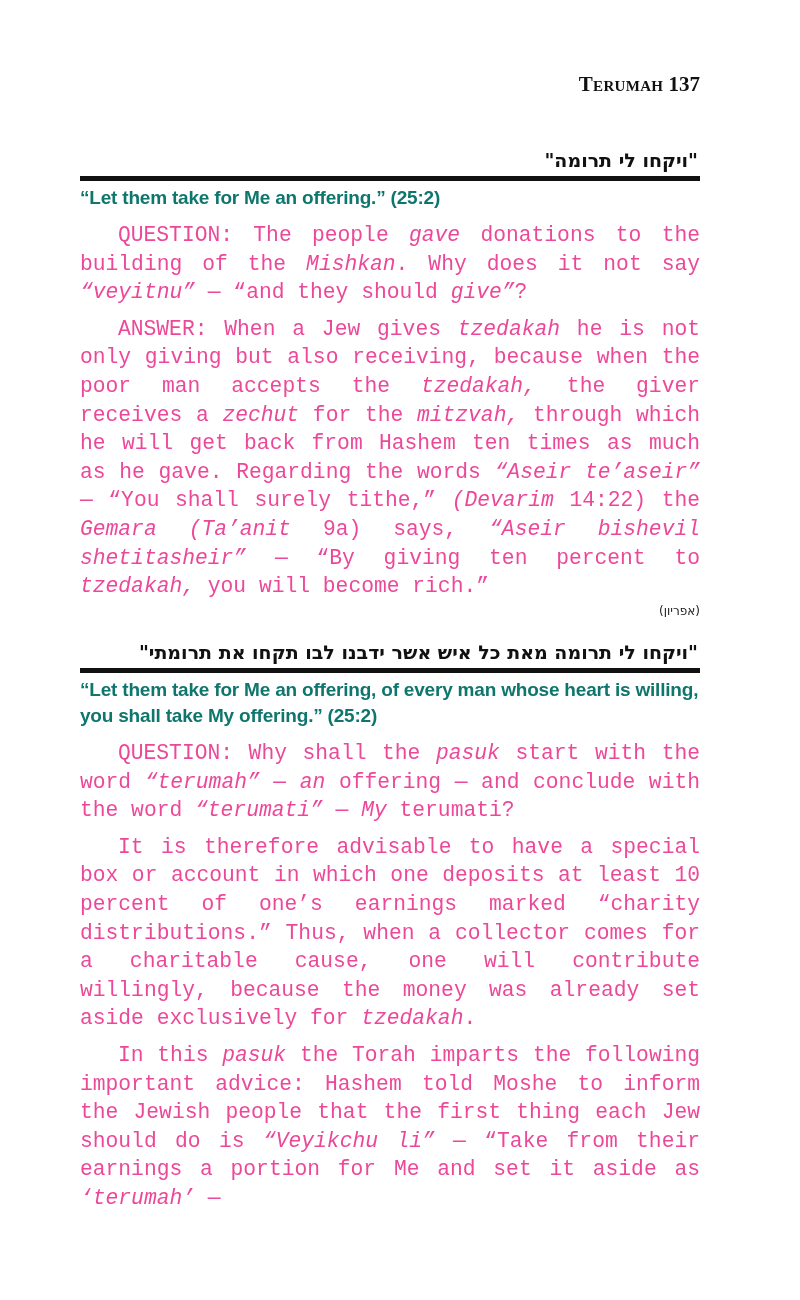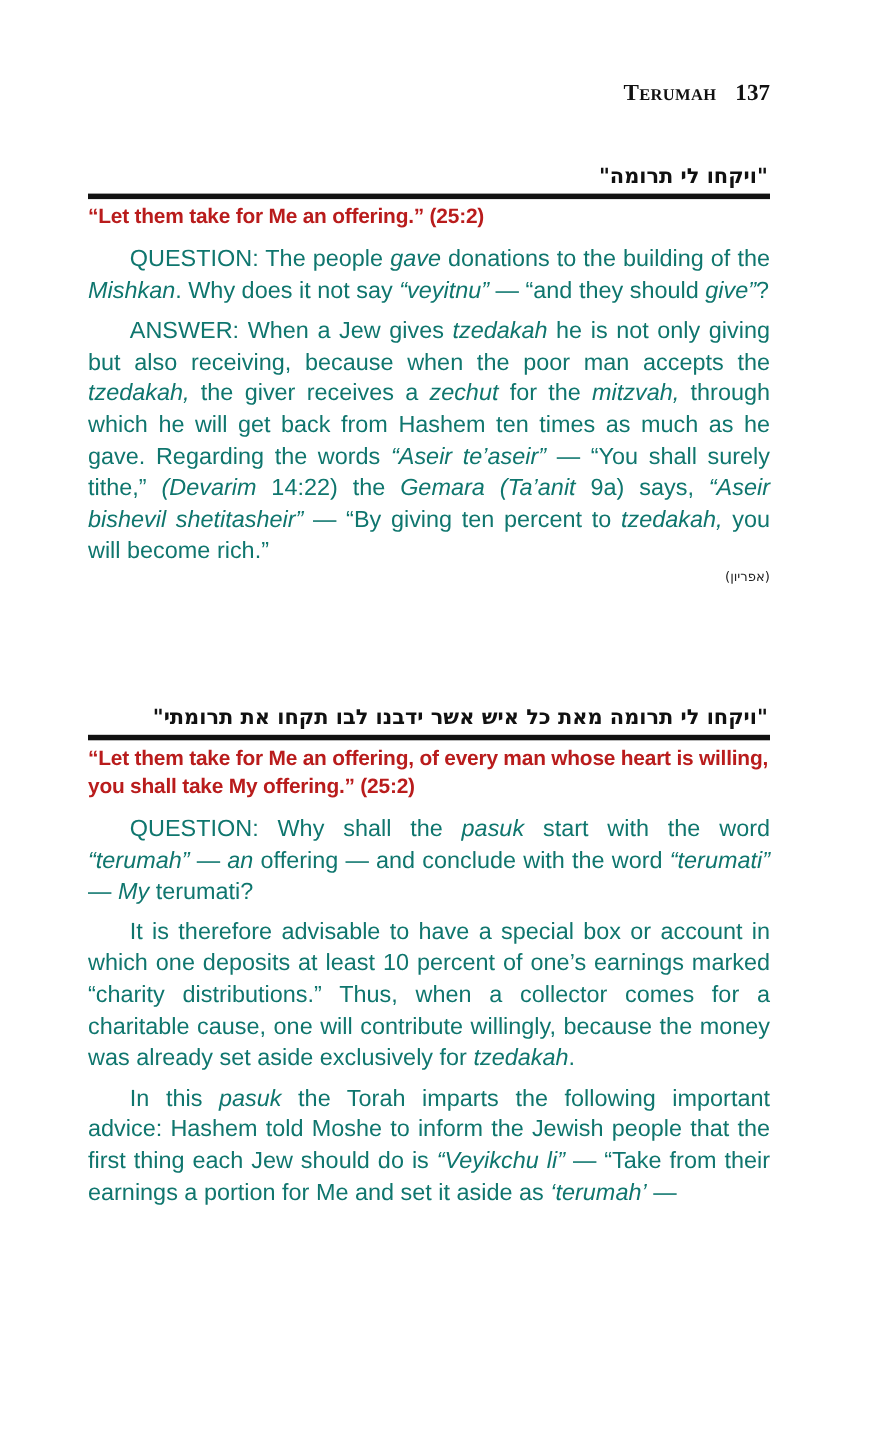--- a/index.html
+++ b/index.html
@@ -29,21 +29,20 @@
       color: #111;
       white-space: nowrap;
     }
     .running-head .title {
       font-variant: small-caps;
       letter-spacing: 0.3px;
       font-weight: bold;
     }
     .running-head .num {
       font-weight: bold;
-      margin-left: 12px;
     }
     .section {
       position: absolute;
       left: 0;
       width: 620px;
     }
     .heb-head {
       direction: rtl;
       text-align: right;
       font-family: "DejaVu Sans", "Liberation Sans", sans-serif;
@@ -57,31 +56,31 @@
       height: 5px;
       background: #111;
       margin-top: 4px;
       margin-bottom: 4px;
     }
     .eng-head {
       font-family: "Liberation Sans", "DejaVu Sans", sans-serif;
       font-weight: bold;
       font-size: 19px;
       line-height: 26px;
-      color: #b91c1c;
+      color: #0f766e;
       letter-spacing: -0.2px;
     }
     .para {
-      font-family: Liberation Sans, sans-serif;
+      font-family: Liberation Mono, monospace;
       font-size: 21.3px;
       line-height: 28.6px;
       text-align: justify;
       text-indent: 38px;
       margin: 0;
-      color: #0f766e;
+      color: #ec4899;
     }
     .para + .para { margin-top: 8px; }
     .para em { font-style: italic; }
     .first-para { margin-top: 10px; }
     .source-wrap {
       text-align: right;
     }
     .source-wrap span {
       display: inline-block;
       font-family: "DejaVu Sans", sans-serif;

